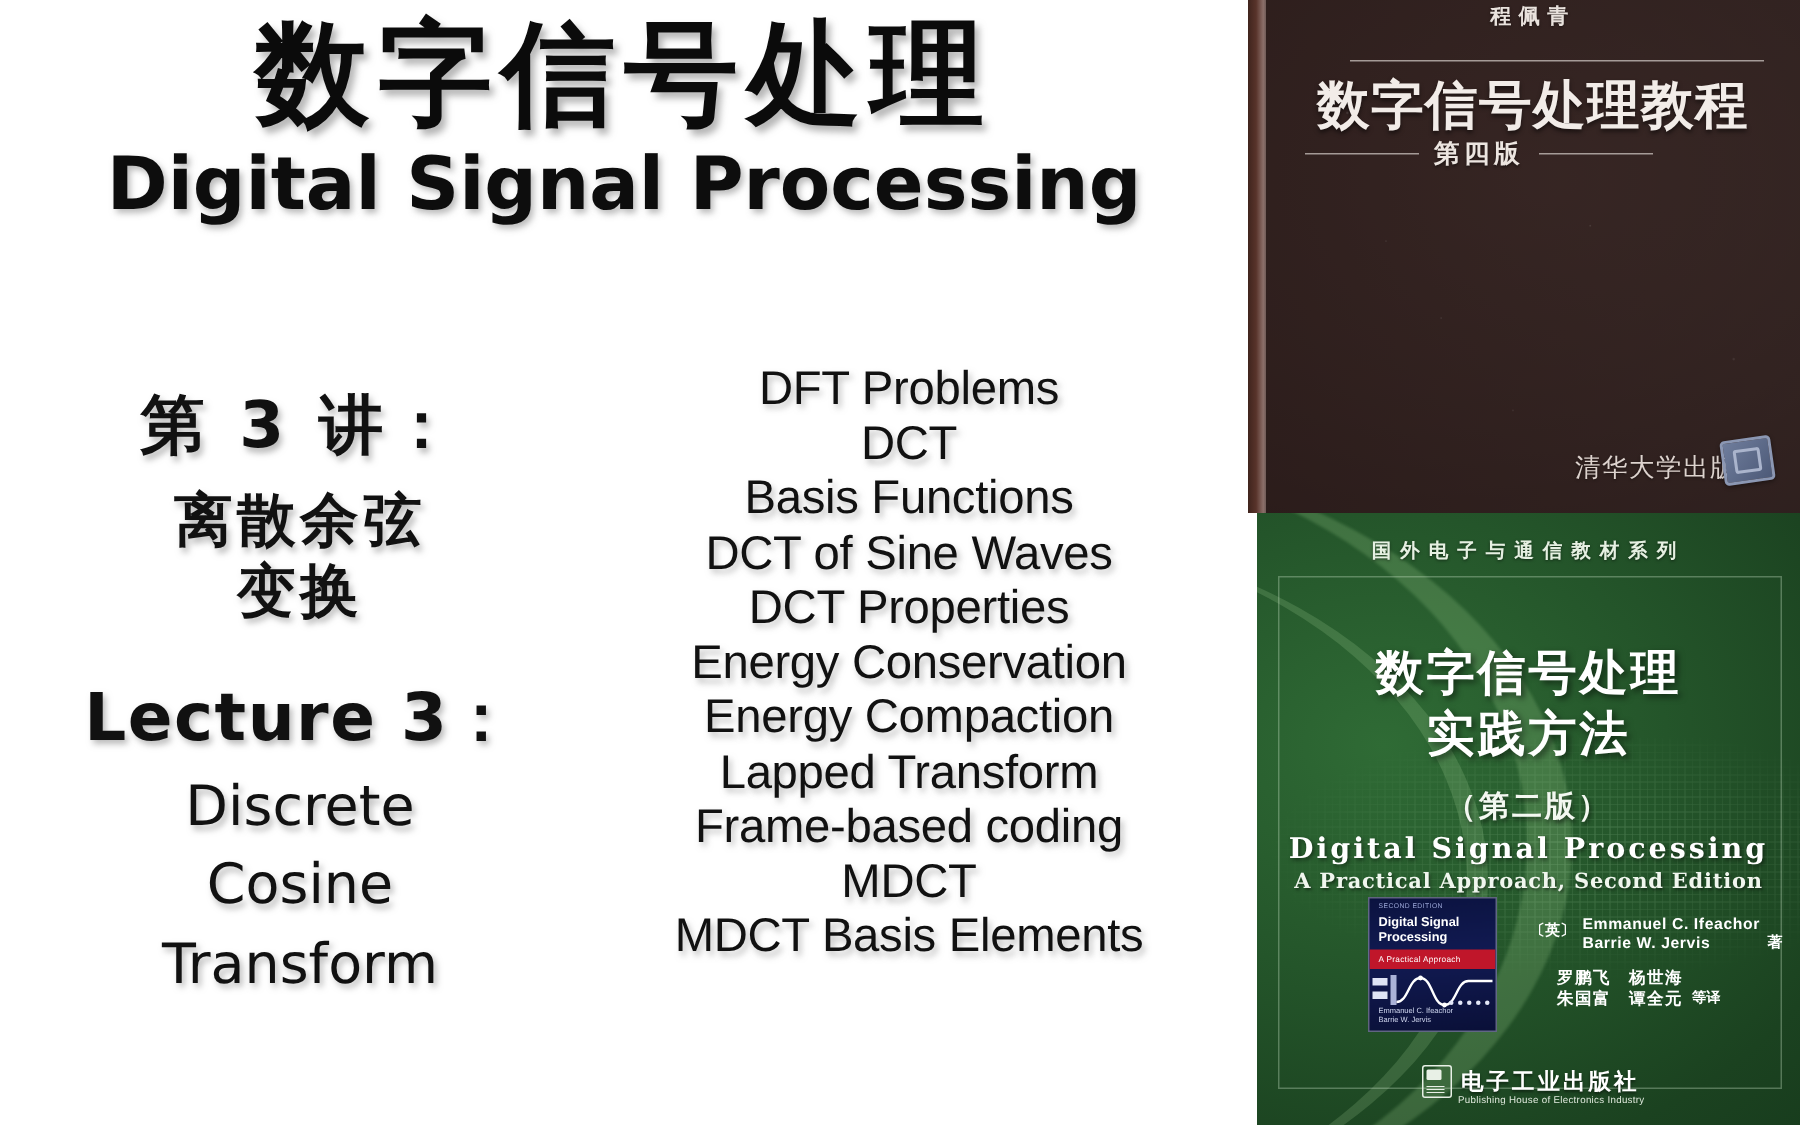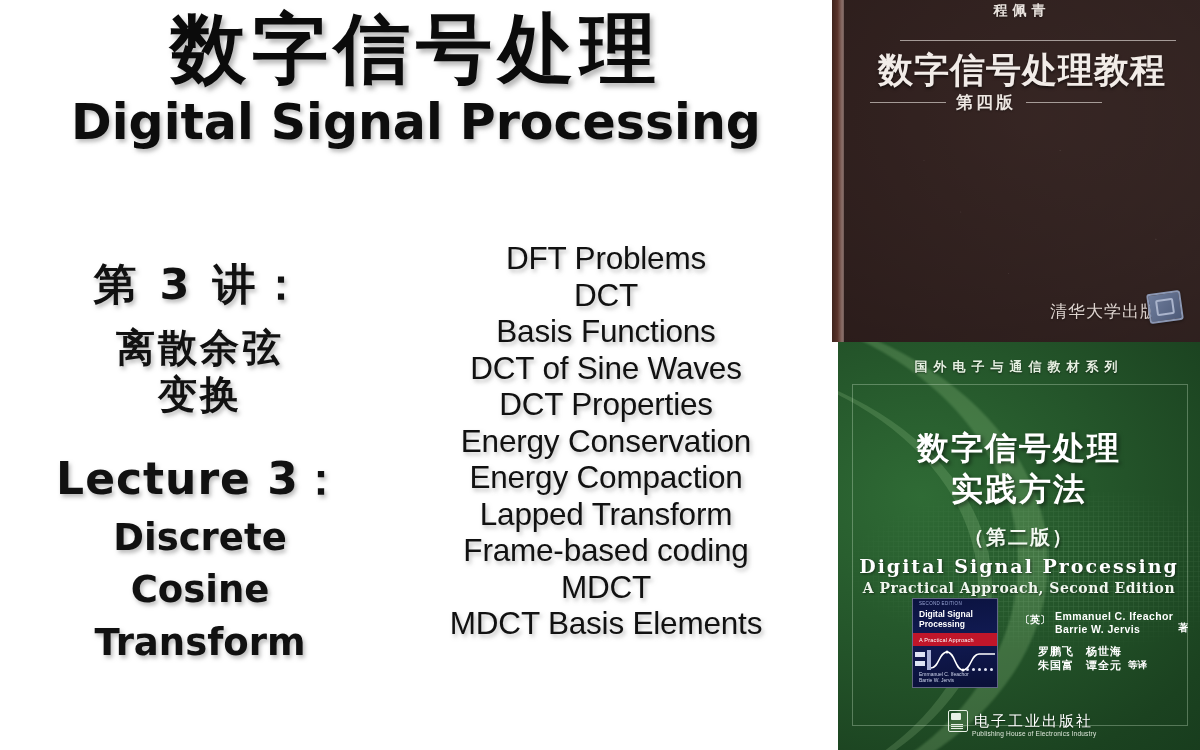--- a/index.html
+++ b/index.html
@@ -41,21 +41,21 @@
     font-size:39px;font-weight:700;letter-spacing:3px;line-height:1.22;margin-top:12px;
     text-shadow:2px 3px 4px rgba(130,130,130,.55);
   }
   .lec-cn-name div{white-space:nowrap;}
   .lec-en-no{
     font-size:44px;font-weight:700;line-height:1.2;margin-top:34px;letter-spacing:1px;
     text-shadow:2px 3px 4px rgba(130,130,130,.55);
     text-align:center;
   }
   .lec-en-name{
-    font-size:37px;font-weight:700;line-height:1.42;margin-top:6px;
+    font-size:37px;font-weight:400;line-height:1.42;margin-top:6px;
     text-shadow:2px 3px 4px rgba(130,130,130,.55);
   }
   .lec-en-name div{white-space:nowrap;}
 
   
   .topics-col{
     position:absolute;left:396px;top:240px;width:420px;text-align:center;
   }
   .topic-item{
     font-family:"Liberation Sans","DejaVu Sans",sans-serif;
@@ -261,21 +261,21 @@
     content:"";position:absolute;left:2px;top:2px;width:10px;height:7px;
     background:#e8f0e6;border-radius:1px;
   }
   .gb-pub-logo:after{
     content:"";position:absolute;left:2px;bottom:2px;width:12px;height:5px;
     background:linear-gradient(#e8f0e6 0 1px,transparent 1px 2px) repeat-y;
     background-size:12px 2px;
   }
   .gb-pub-cn{
     font-family:"DejaVu Sans","Liberation Sans",sans-serif;
-    font-size:15px;font-weight:400;letter-spacing:2px;color:#fff;
+    font-size:15px;font-weight:700;letter-spacing:2px;color:#fff;
     text-shadow:0 1px 2px rgba(0,0,0,.5);white-space:nowrap;
   }
   .gb-pub-en{
     position:absolute;left:134px;top:388px;
     font-family:"Liberation Sans","DejaVu Sans",sans-serif;
     font-size:6.5px;letter-spacing:.2px;color:#dfe8dc;white-space:nowrap;
   }
 </style>
 </head>
 <body>

